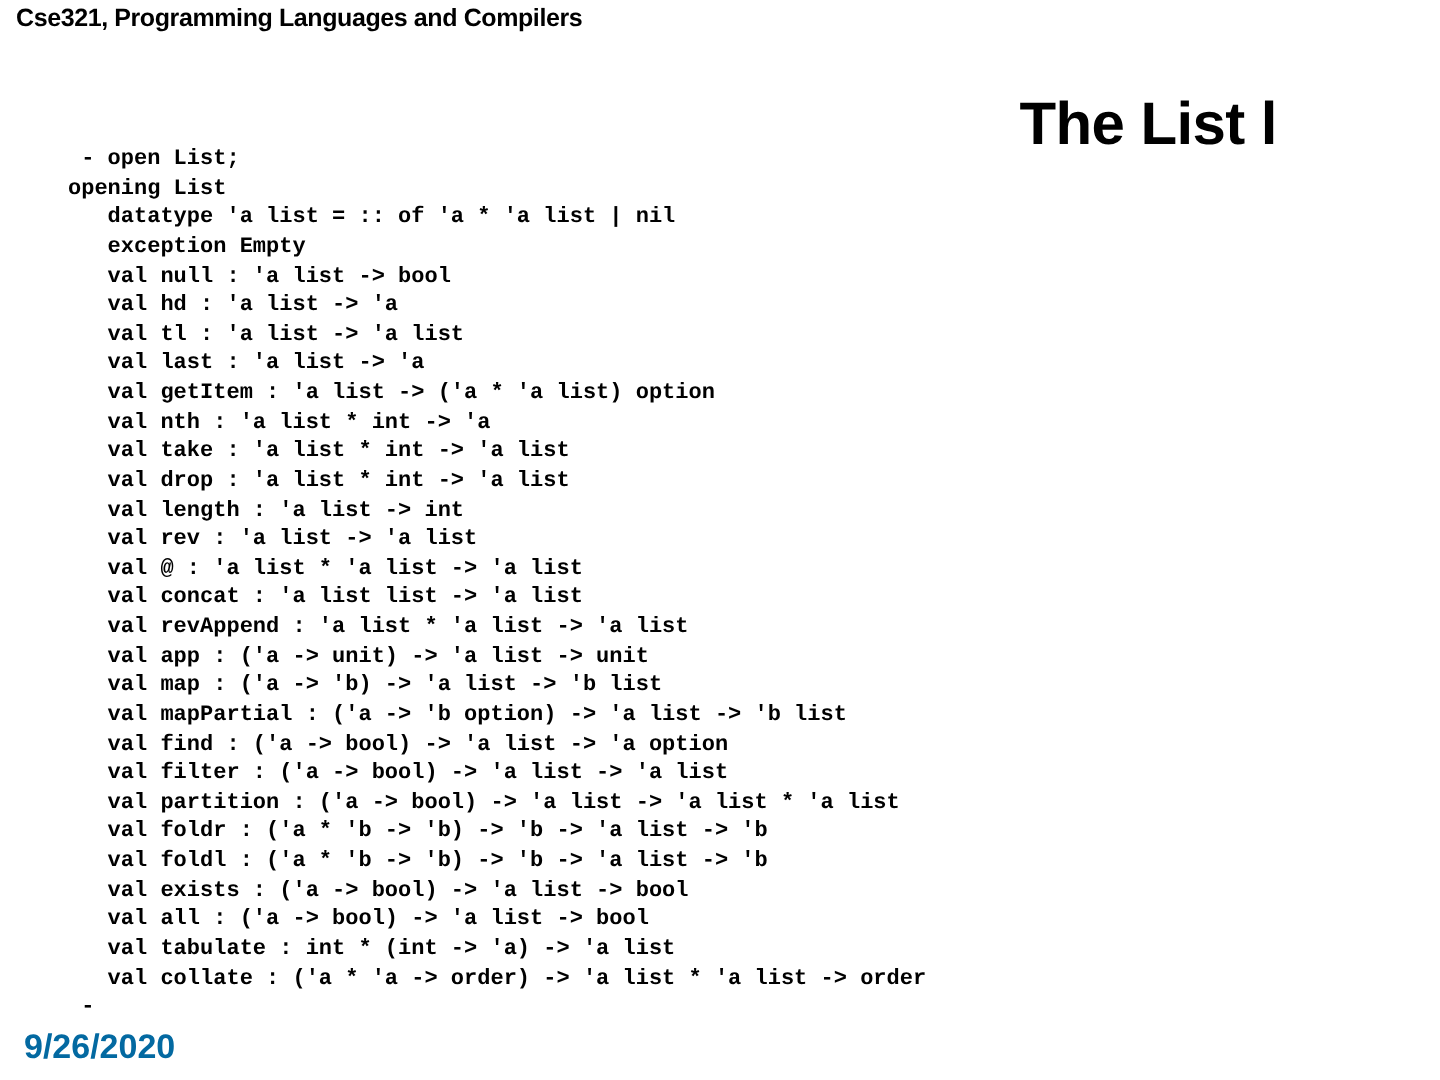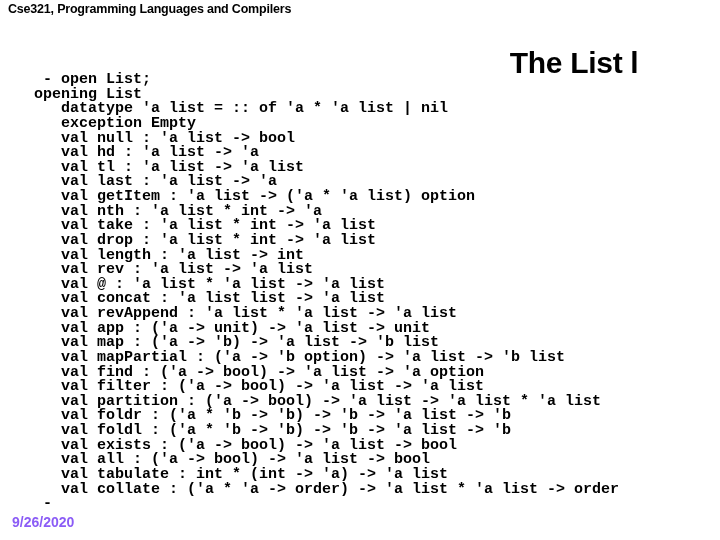--- a/index.html
+++ b/index.html
@@ -45,42 +45,42 @@
     color: #000000;
   }
 
   
   #code-body {
     position: absolute;
     left: 34px;
     top: 73px;
     width: 680px;
     font-family: "Liberation Mono", "DejaVu Sans Mono", monospace;
-    font-size: 15px;
+    font-size: 11px;
     font-weight: bold;
     line-height: 14.62px;
     color: #000000;
     white-space: pre;
     letter-spacing: 0px;
   }
   #code-body .code-line {
     display: block;
     white-space: pre;
     min-height: 14.62px;
   }
 
   
   #footer-date {
     position: absolute;
     left: 12px;
     top: 514px;
     font-family: "Liberation Sans", sans-serif;
-    font-size: 14px;
+    font-size: 17px;
     font-weight: bold;
-    color: #8b5cf6;
+    color: #0369a1;
     white-space: nowrap;
   }
   #footer-page {
     position: absolute;
     left: 640px;
     top: 510px;
     font-family: "Liberation Sans", sans-serif;
     font-size: 17px;
     font-weight: bold;
     color: #000000;

